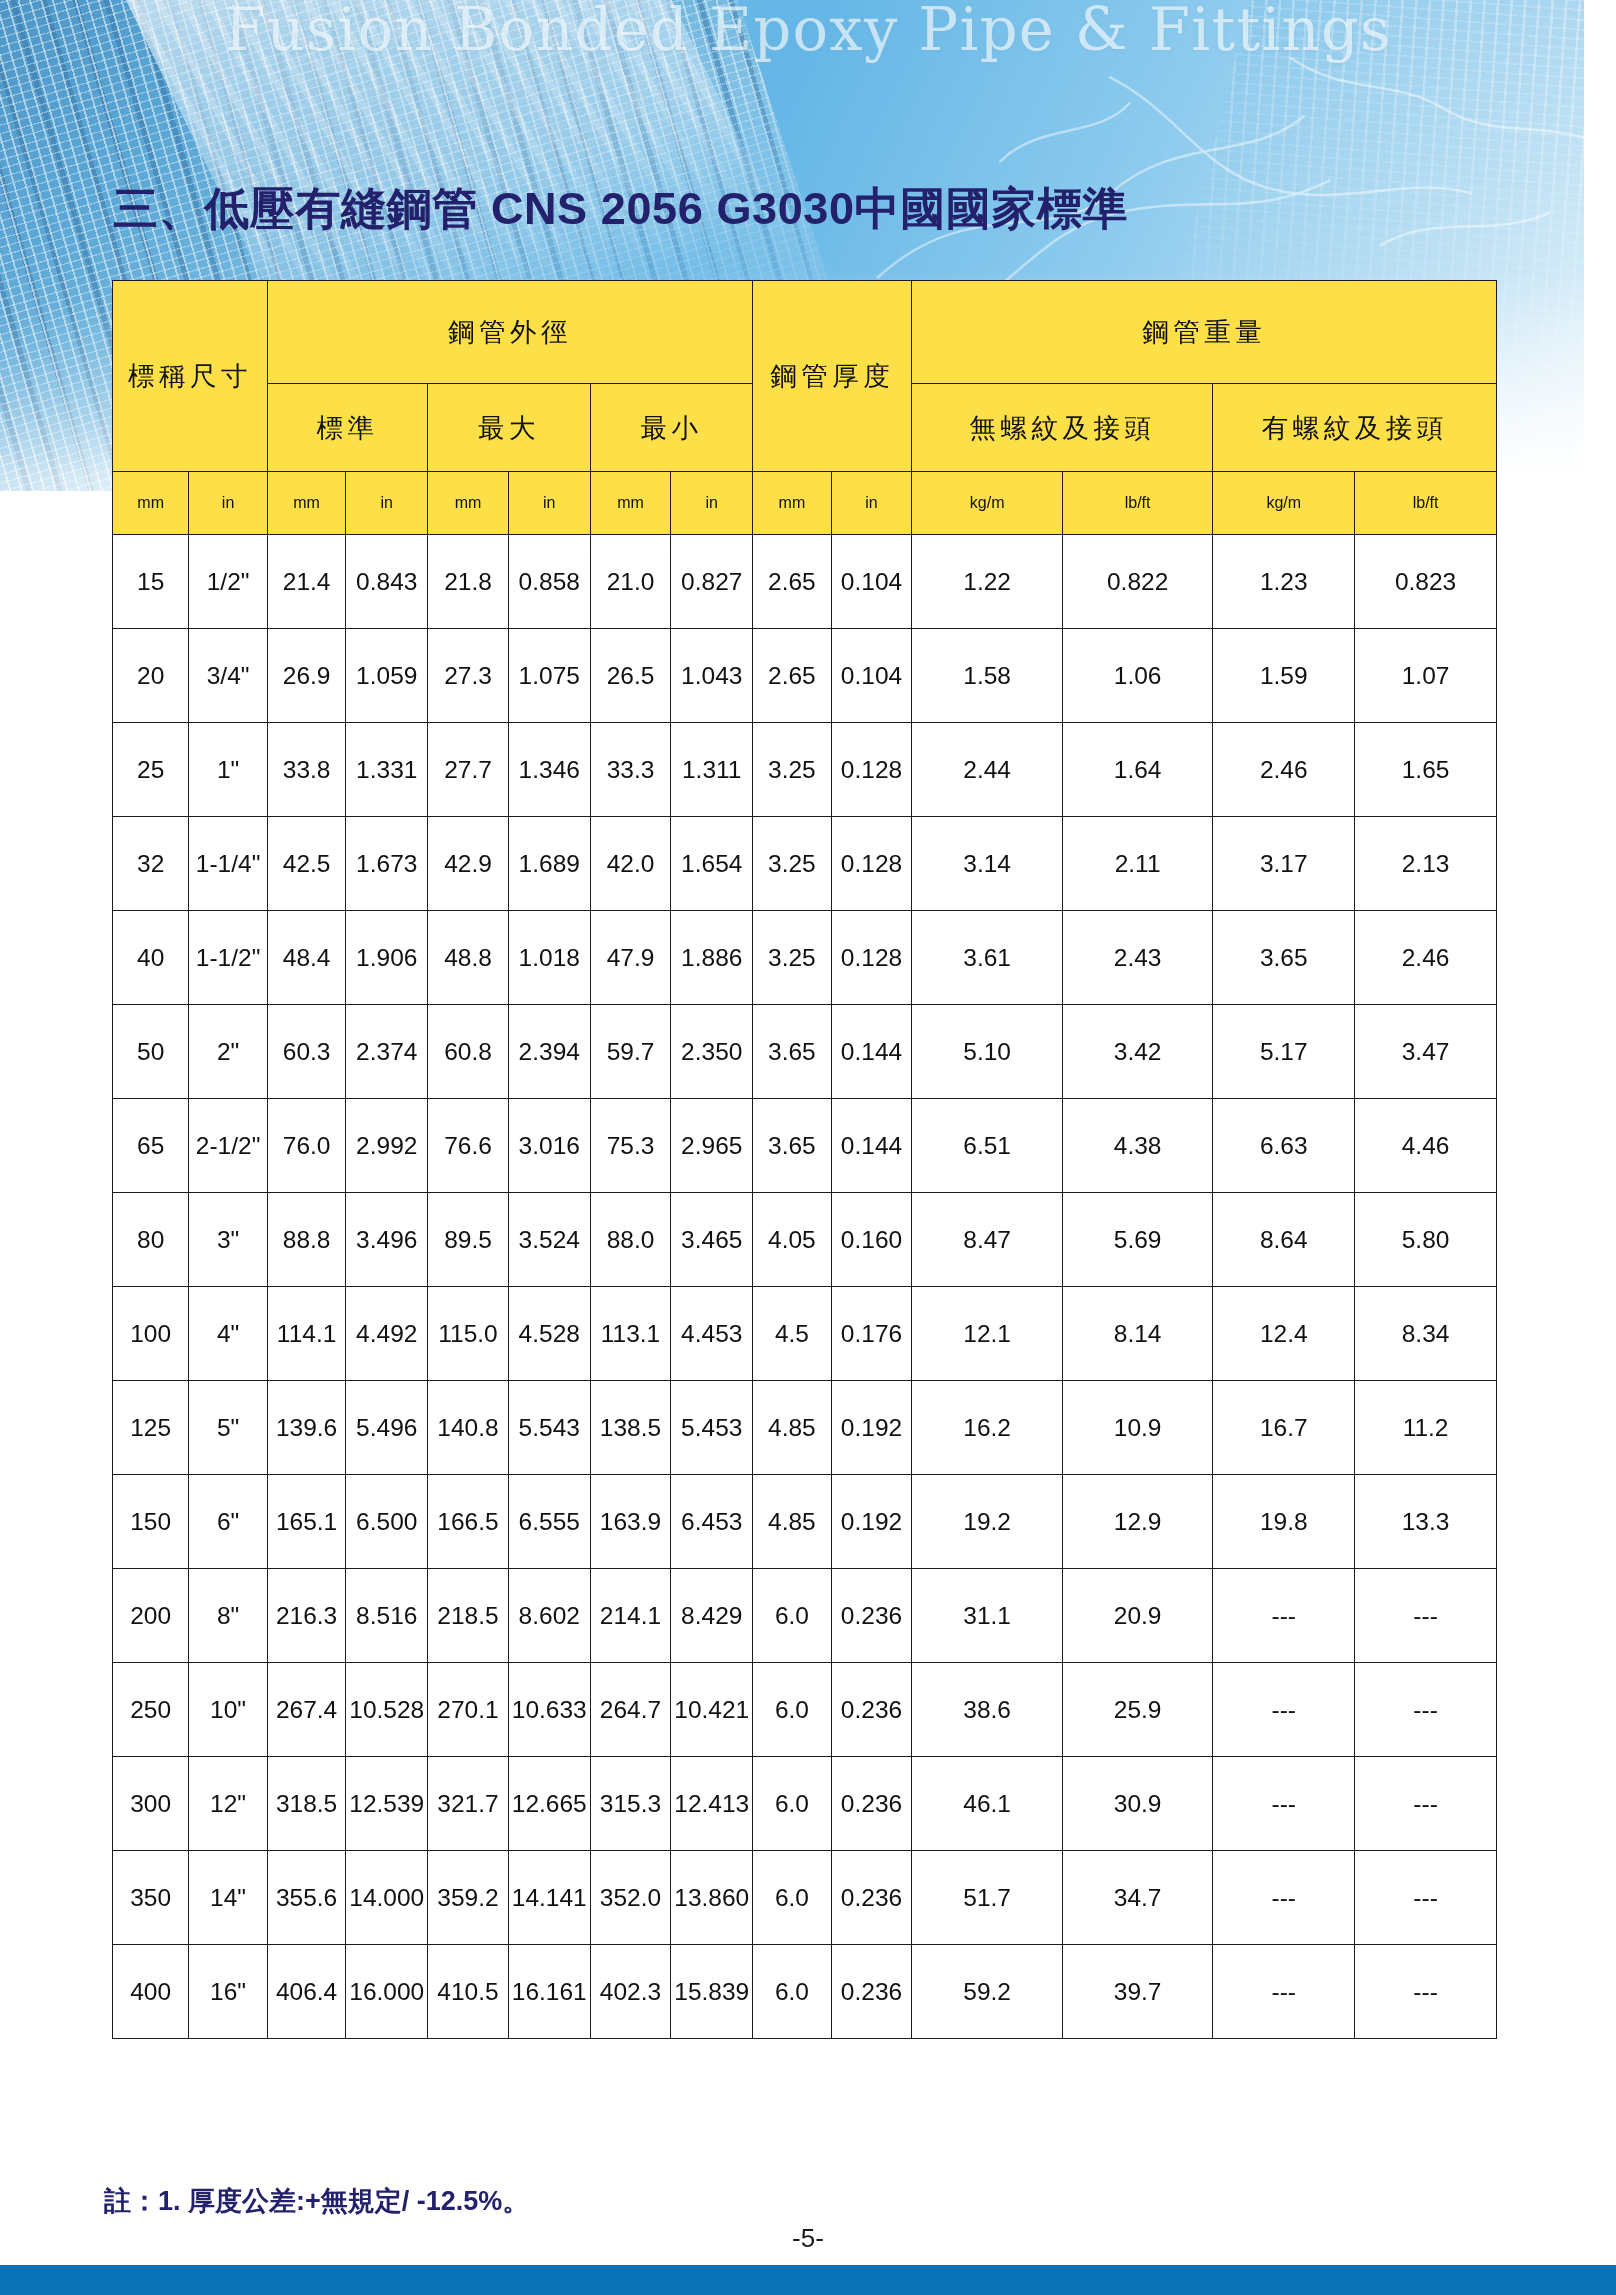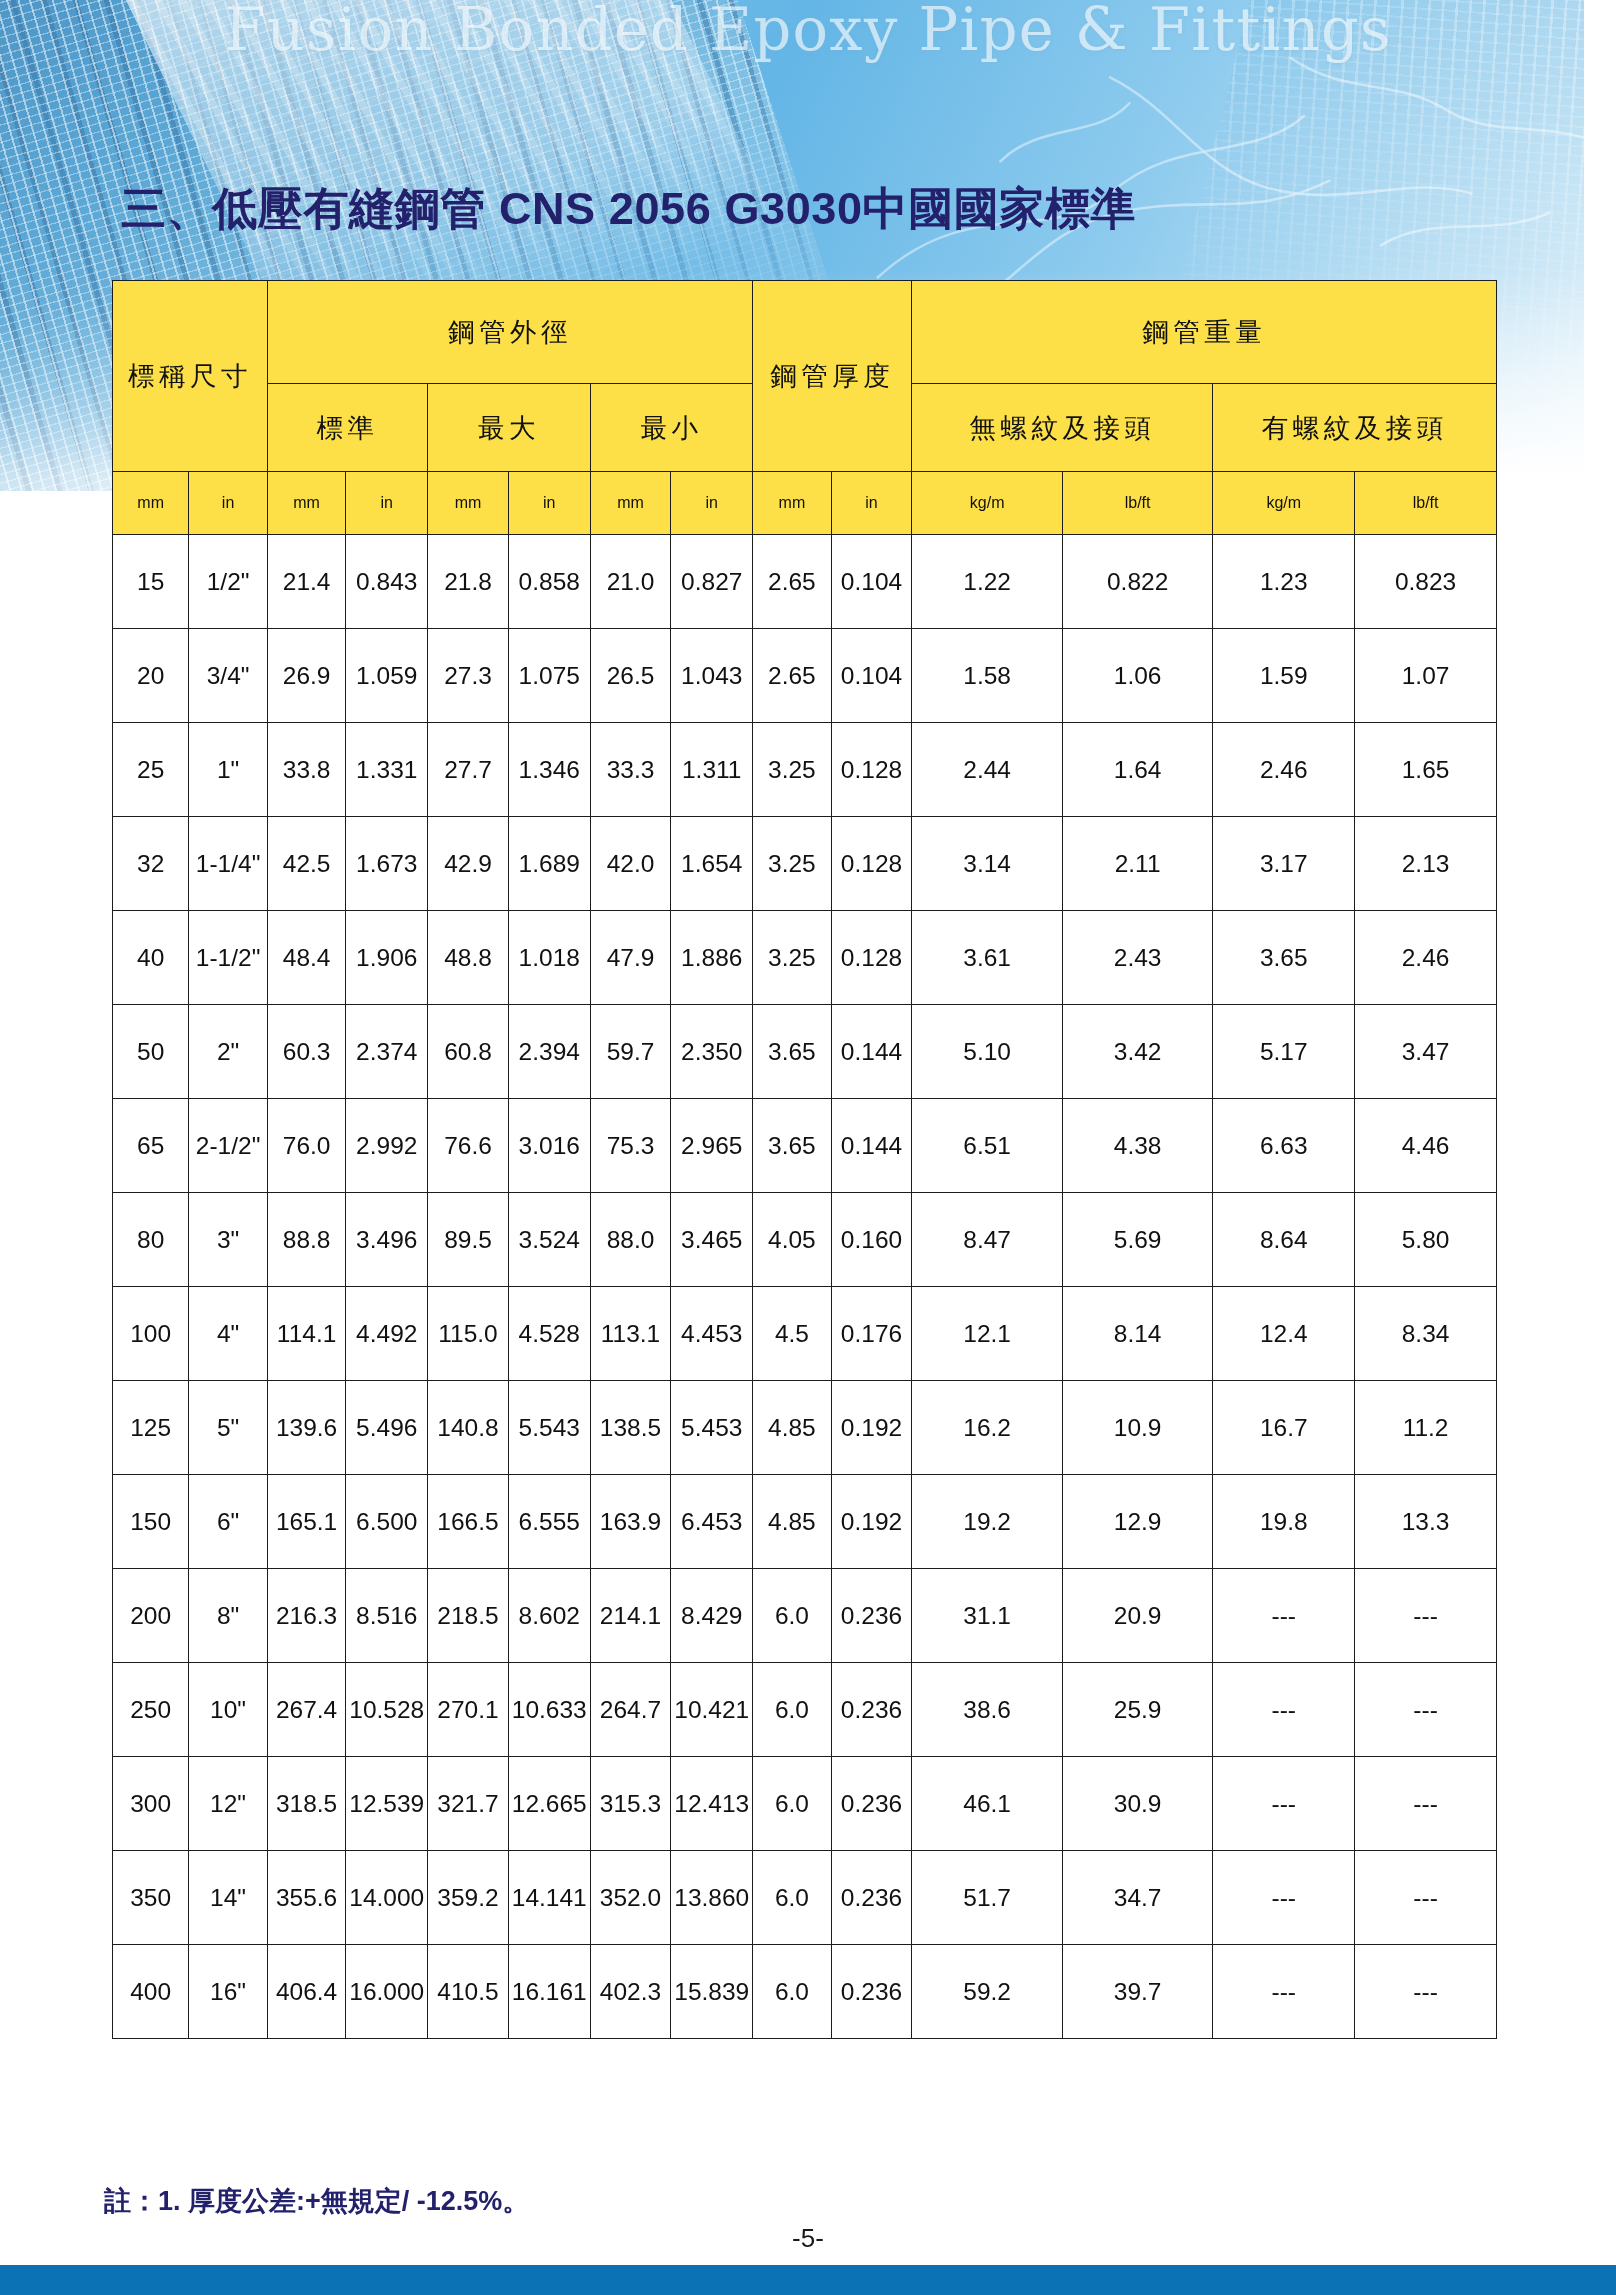--- a/index.html
+++ b/index.html
@@ -66,21 +66,21 @@
     text-align:center;
     font-family:"DejaVu Serif","Liberation Serif",serif;
     font-size:59px; font-weight:400; letter-spacing:1.3px;
     color:rgba(255,255,255,.62);
     text-shadow:0 1.3px 3.2px rgba(120,180,215,.35);
     white-space:nowrap;
   }
 
   
   #section-title{
-    position:absolute; left:121px; top:179px;
+    position:absolute; left:113px; top:179px;
     font-size:45px; font-weight:700; letter-spacing:0.6px;
     color:#23216b;
     white-space:nowrap;
   }
 
   
   #table-wrap{ position:absolute; left:112px; top:280px; width:1385px; }
   table.spec{
     border-collapse:collapse;
     table-layout:fixed;

